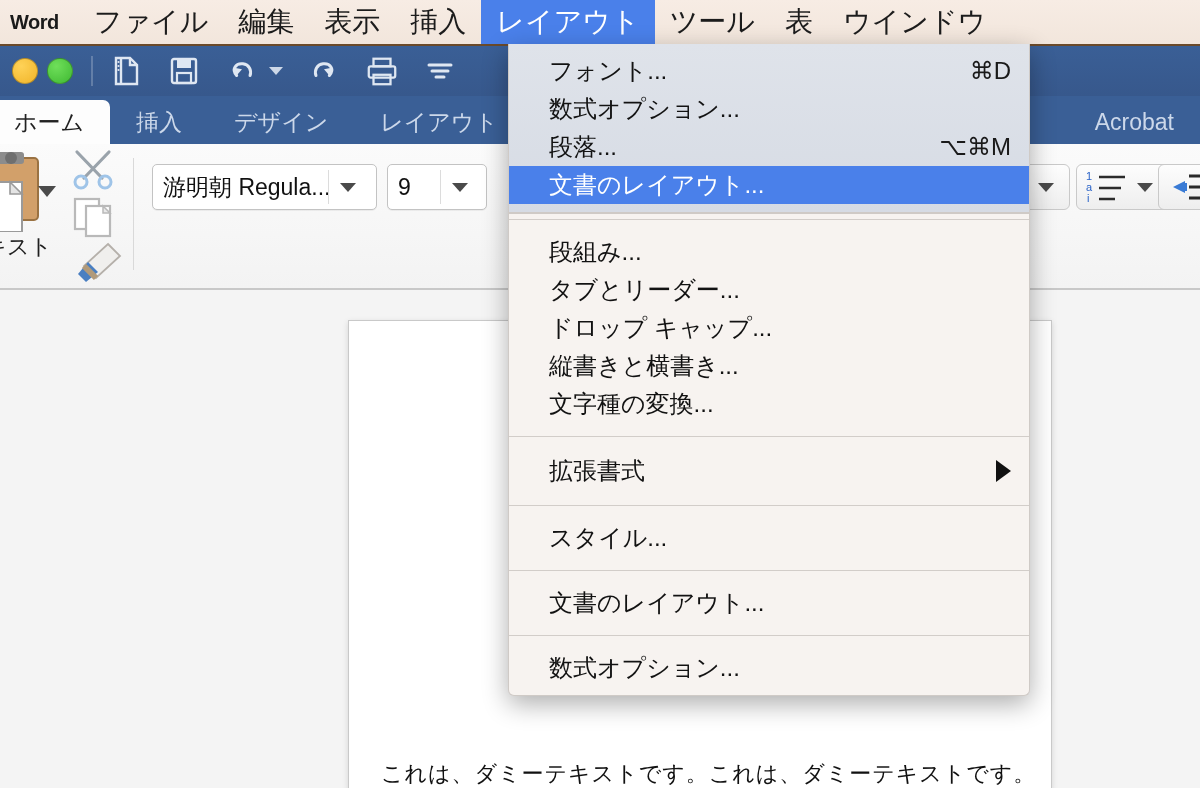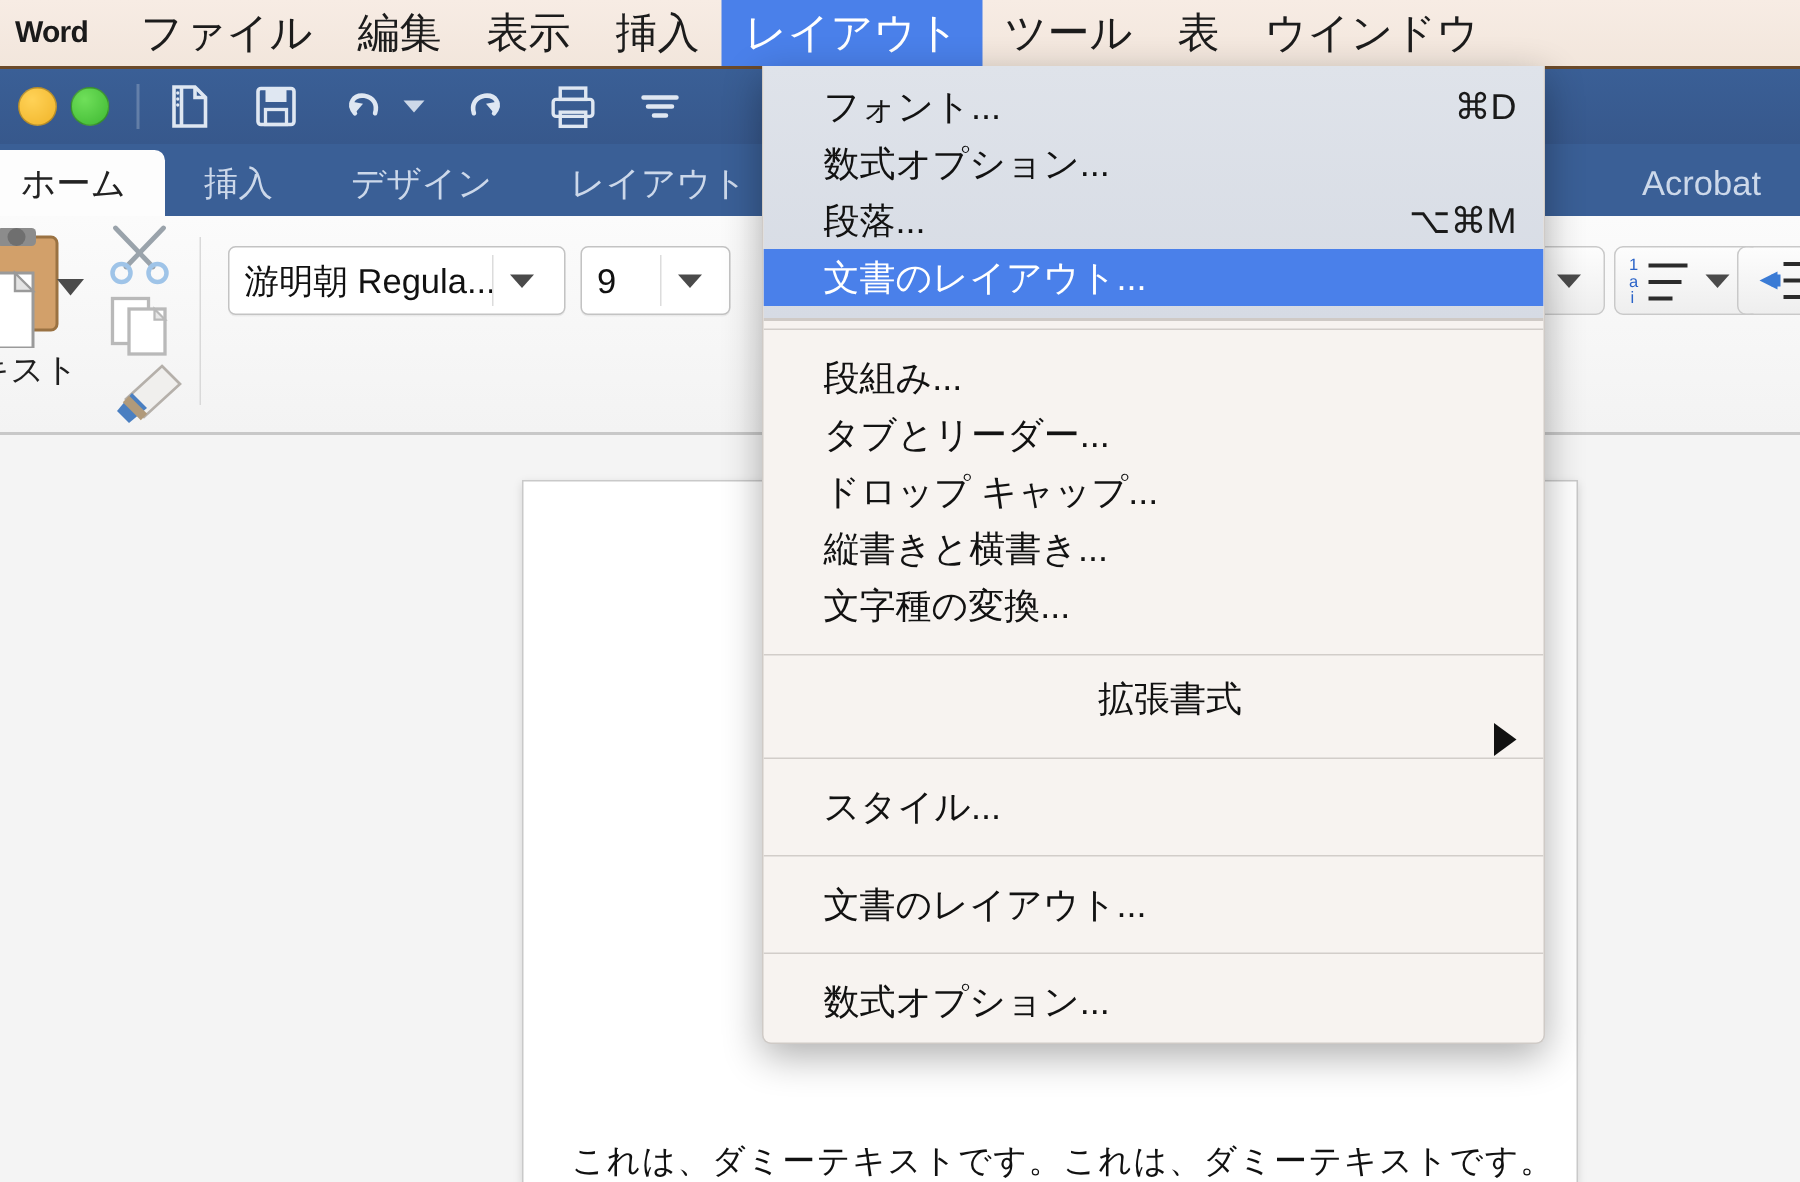--- a/index.html
+++ b/index.html
@@ -127,21 +127,21 @@
     border:1px solid #cfcac6; border-top:none;
     border-radius:0 0 6px 6px;
     box-shadow:0 8px 26px rgba(0,0,0,.32);
     overflow:hidden;
   }
   .dd-section.tinted { background:linear-gradient(#dfe3ea,#d6dbe4);text-align:right; }
   .dd-item {
     position:relative; height:38px; display:flex; align-items:center;
     padding:0 18px 0 40px; font-size:24px; color:#121212; white-space:nowrap;
   }
-  .dd-item.tall { height:42px;flex-direction:column; }
+  .dd-item.tall { height:42px; }
   .dd-item.hl { background:#4a80ea; color:#ffffff; }
   .dd-key { margin-left:auto; font-size:24px; color:#1a1a1a; letter-spacing:0px; }
   .dd-sub-arrow { margin-left:auto; width:0;height:0;
      border-top:11px solid transparent;border-bottom:11px solid transparent;border-left:15px solid #111; }
   .dd-sep { height:1px; background:#d2cdc9; margin:5px 0; }
   .dd-sep.hard { height:2px; background:#cfcac6; margin:0; }
   .dd-pad { height:8px; }
 </style>
 </head>
 <body>

